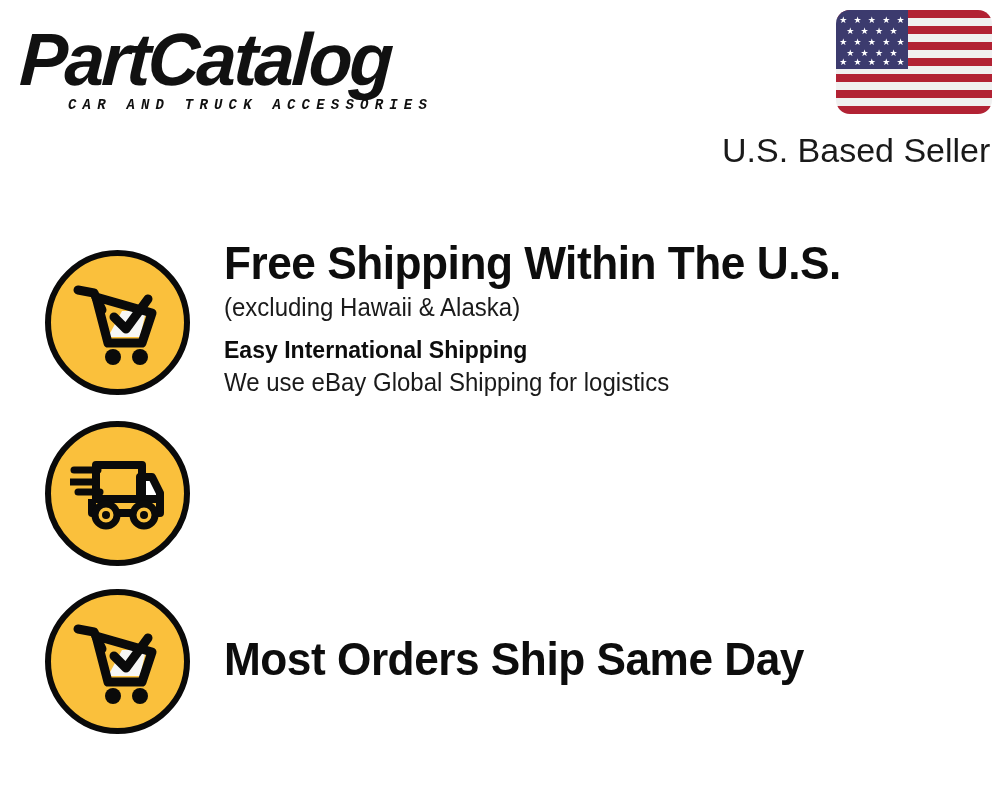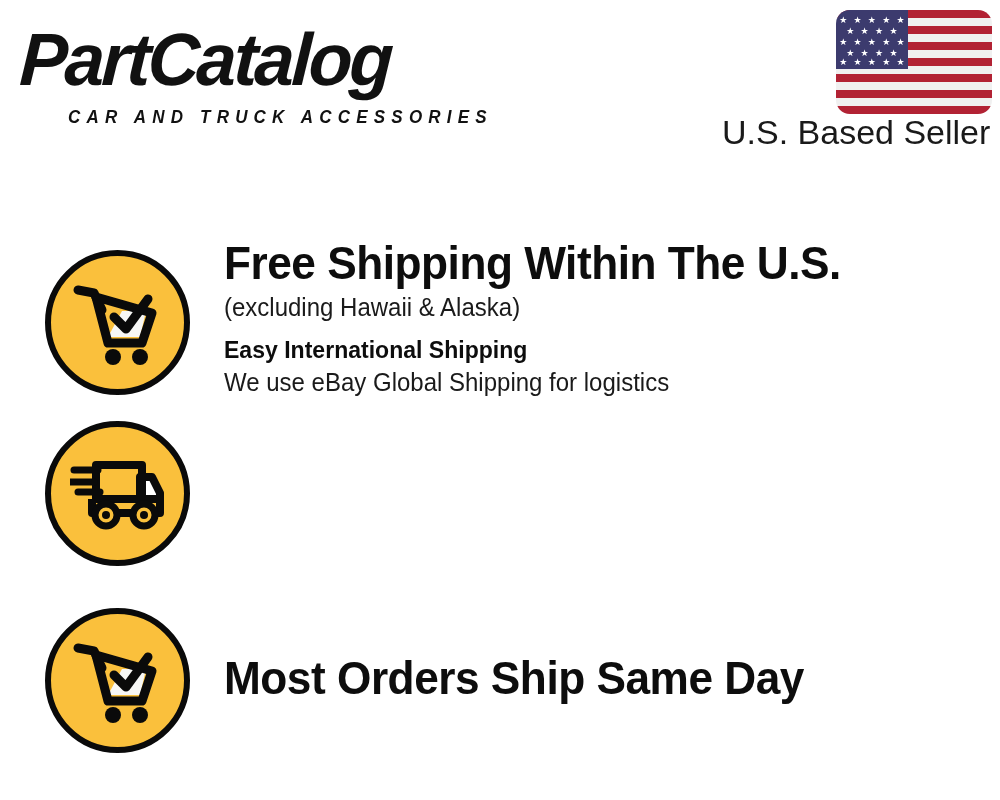--- a/index.html
+++ b/index.html
@@ -35,25 +35,25 @@
     letter-spacing: -3px;
     line-height: 80px;
     color: #111111;
     transform: scaleX(0.97) skewX(-3deg);
     transform-origin: left top;
     white-space: nowrap;
   }
   .brand-tagline {
     position: absolute;
     left: 46px;
-    top: 87px;
-    font-family: Liberation Sans, sans-serif;
+    top: 76px;
+    font-family: Liberation Mono, monospace;
     font-weight: 700;
     font-style: italic;
-    font-size: 17px;
+    font-size: 14px;
     letter-spacing: 6.2px;
     color: #111111;
     white-space: nowrap;
     transform: scaleY(1.05);
     transform-origin: left top;
   }
 
   .flag-wrap {
     position: absolute;
     left: 836px;
@@ -93,21 +93,21 @@
     line-height: 9px;
     color: #ffffff;
   }
   .star-row.offset {
     padding: 0 7px;
     box-sizing: border-box;
   }
   .seller-label {
     position: absolute;
     left: 722px;
-    top: 112px;
+    top: 130px;
     width: 268px;
     text-align: center;
     font-family: "Liberation Sans", sans-serif;
     font-weight: 400;
     font-size: 34px;
     line-height: 40px;
     letter-spacing: 0px;
     color: #1a1a1a;
     white-space: nowrap;
   }
@@ -177,21 +177,21 @@
   #feature-1 { top: 250px; height: 160px; }
   #feature-1 .feature-icon { top: 0; }
   #feature-1 .feature-text { top: -13px; }
   #feature-1 .headline { margin-bottom: 2px; }
   #feature-1 .gap { height: 11px; }
 
   #feature-2 { top: 421px; height: 146px; }
   #feature-2 .feature-icon { top: 0; }
   #feature-2 .feature-text { top: 44px; }
 
-  #feature-3 { top: 608px; height: 146px; }
+  #feature-3 { top: 589px; height: 146px; }
   #feature-3 .feature-icon { top: 0; }
   #feature-3 .feature-text { top: 44px; }
 </style>
 </head>
 <body>
 
 <div class="brand-logo">
   <div class="brand-wordmark">PartCatalog</div>
   <div class="brand-tagline">CAR AND TRUCK ACCESSORIES</div>
 </div>

